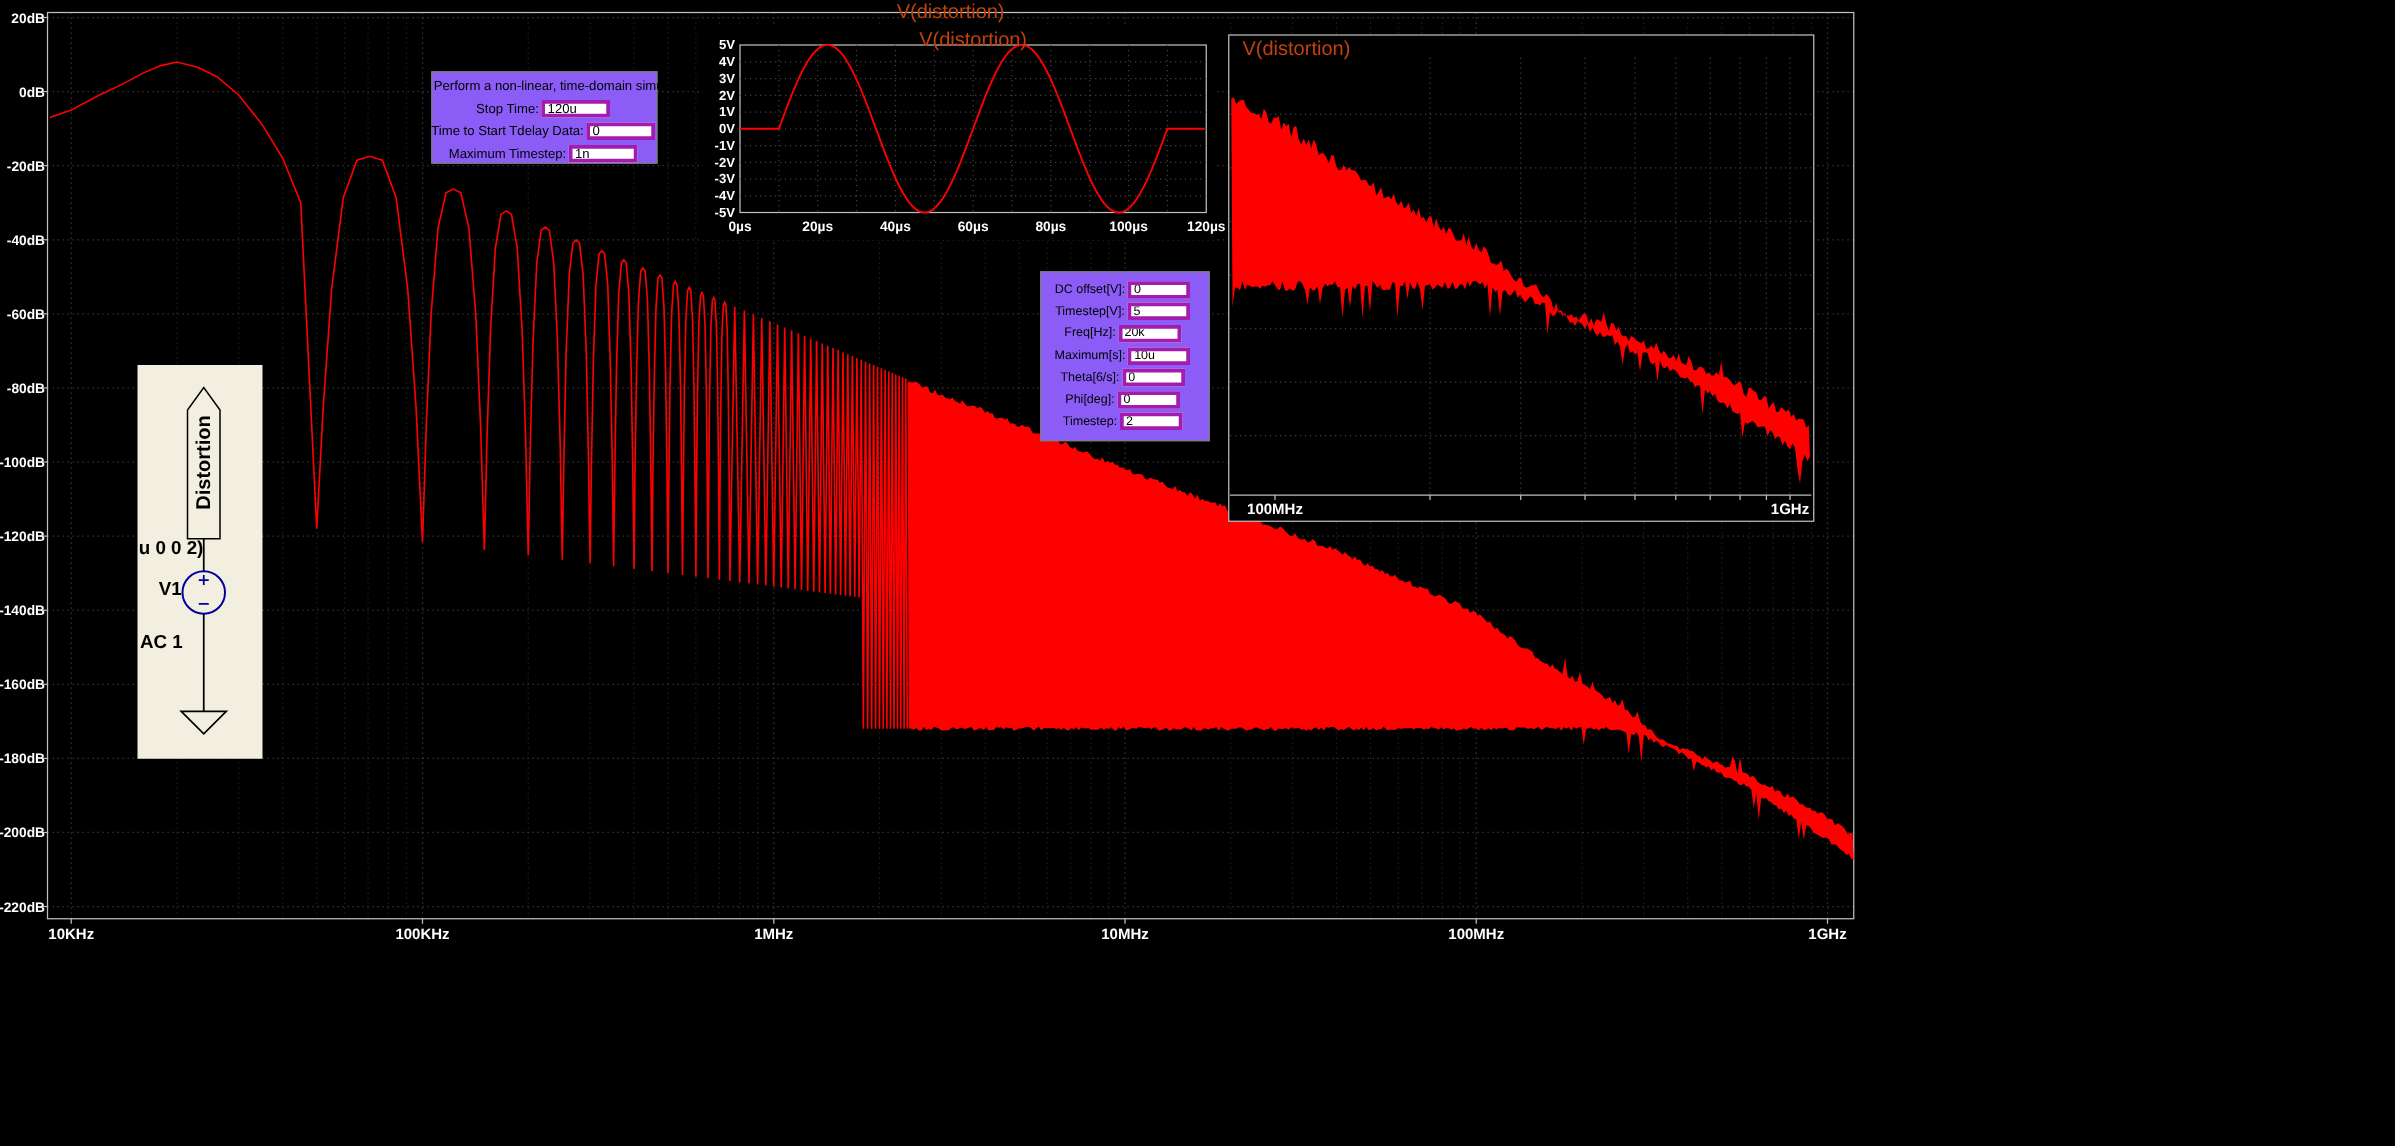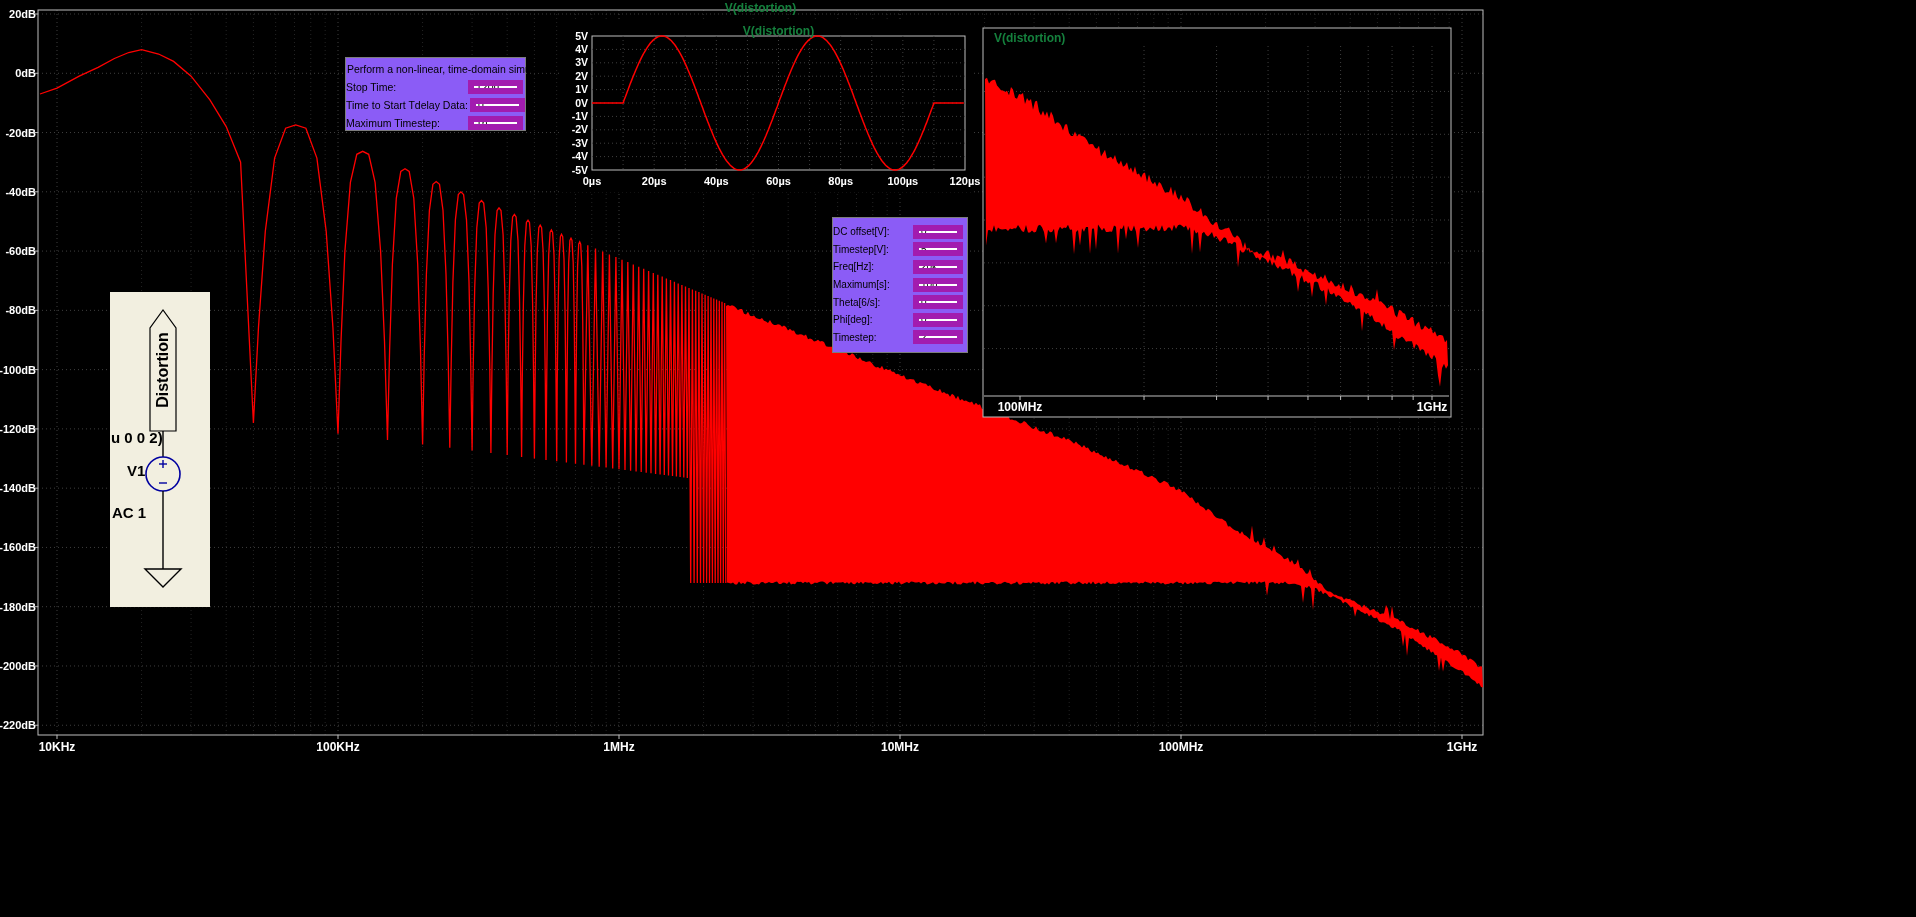--- a/index.html
+++ b/index.html
@@ -1,28 +1,28 @@
 <!DOCTYPE html>
 <html><head>
 <meta charset="utf-8">
 <style>
   *{margin:0;padding:0;box-sizing:border-box}
   html,body{background:#000;}
   body{width:1916px;height:917px;overflow:hidden;font-family:"Liberation Sans",sans-serif;}
   .stage{position:absolute;top:0;left:0;width:1916px;height:917px;background:#000;}
   #gfx{position:absolute;top:0;left:0;}
-  .plot-title{position:absolute;color:#15803d;font-weight:bold;font-size:12px;letter-spacing:0;}
+  .plot-title{position:absolute;color:#c2410c;font-weight:normal;font-size:16px;letter-spacing:0;}
   .pt-main{left:38px;top:1px;width:1445px;text-align:center;}
   .pt-time{left:592px;top:24px;width:373px;text-align:center;}
   .pt-zoom{left:994px;top:31px;}
   .dlg{position:absolute;background:#8b5cf6;color:#000;border:1px solid #7d7d7d;font-size:10.5px;}
   .dlg-head{text-align:center;padding:5px 1px 3px;white-space:nowrap;}
-  .row{display:flex;align-items:center;justify-content:space-between;height:18px;padding-right:2px;}
+  .row{display:flex;align-items:center;justify-content:center;height:18px;padding-right:2px;}
   .row label{margin-right:2px;white-space:nowrap;}
-  .row input{width:55px;height:14px;border:6px solid #a21caf;background:#fff;color:#000;
+  .row input{width:55px;height:14px;border:3px solid #a21caf;background:#fff;color:#000;
              font:10.5px "Liberation Sans",sans-serif;padding:0 2px;}
   .dlg-sim{left:345px;top:57px;width:181px;height:74px;}
   .dlg-sine{left:832px;top:217px;width:136px;height:136px;padding-top:5px;font-size:10px;}
   .dlg-sine .row{height:17.6px;padding-right:4px;}
   .dlg-sine .row input{width:50px;font-size:10px;}
   .schematic{position:absolute;left:110px;top:292px;width:100px;height:315px;background:#f2efe0;}
   .schematic svg text{font-family:"Liberation Sans",sans-serif;fill:#000;}
 </style>
 </head>
 <body>

